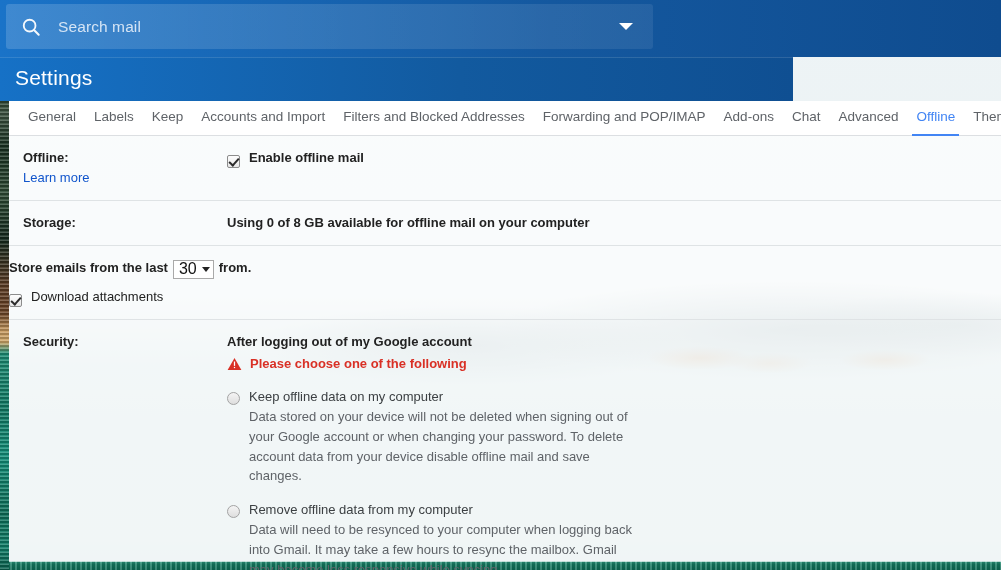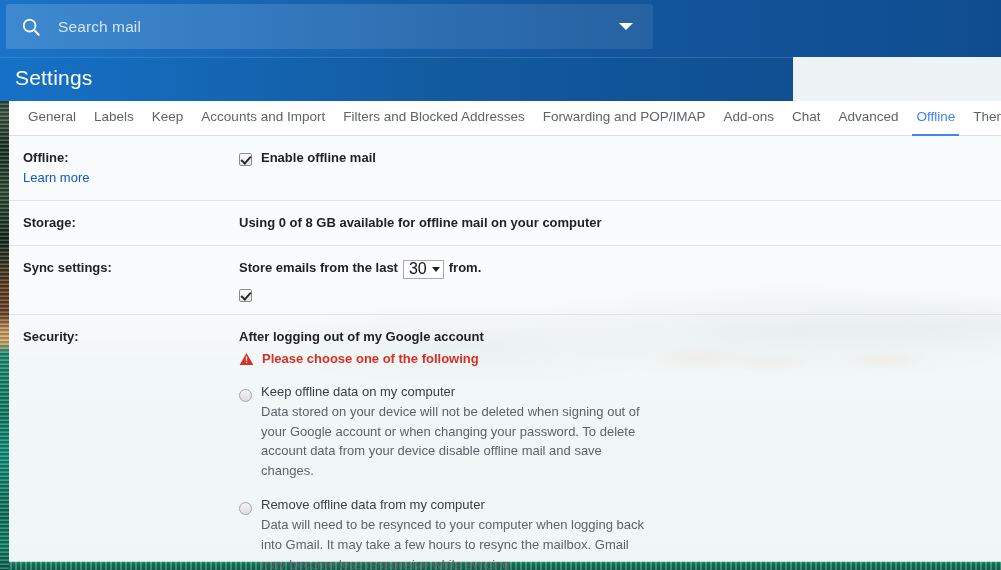--- a/index.html
+++ b/index.html
@@ -198,21 +198,20 @@
   }
 
   .rows {
     position: relative;
   }
 
   .row {
     display: flex;
     border-bottom: 1px solid #dfe3e5;
     padding: 12px 0 12px 0;
-    gap: 12px;
   }
   .row.last { border-bottom: 1px solid #dfe3e5; }
 
   .row-label {
     width: 218px;
     flex: 0 0 218px;
     padding-left: 14px;
     font-size: 13px;
     font-weight: bold;
     color: #222222;
@@ -229,21 +228,21 @@
 
   .row-body {
     flex: 1 1 auto;
     font-size: 13px;
     color: #222222;
     line-height: 1.55;
   }
 
   .chk-line {
     display: flex;
-    align-items: center;
+    align-items: flex-end;
   }
 
   .checkbox {
     width: 13px; height: 13px;
     flex: 0 0 13px;
     margin-top: 2px;
     border: 1px solid #8c8c8c;
     background: linear-gradient(to bottom, #fdfdfd, #e7e7e7);
     border-radius: 2px;
     position: relative;
@@ -305,21 +304,21 @@
     display: flex;
     align-items: center;
     color: #d93025;
     font-weight: bold;
     margin-bottom: 13px;
   }
   .warn-icon { width: 15px; height: 14px; flex: 0 0 15px; margin-right: 8px; }
   .warn-icon svg { display: block; }
 
   .radio-block { margin-bottom: 14px; }
-  .radio-head { display: flex; align-items: flex-end; }
+  .radio-head { display: flex; align-items: center; }
 
   .radio {
     width: 13px; height: 13px;
     flex: 0 0 13px;
     margin-top: 2px;
     border: 1px solid #a3a3a3;
     border-radius: 50%;
     background: linear-gradient(to bottom, #f4f4f4, #dedede);
     cursor: pointer;
   }
@@ -396,32 +395,32 @@
       </div>
 
       <div class="row">
         <div class="row-label">Storage:</div>
         <div class="row-body">
           <span class="storage-text">Using 0 of 8 GB available for offline mail on your computer</span>
         </div>
       </div>
 
       <div class="row">
-        <div class="row-label">Sync settings:</div>
         <div class="row-body">
           <div class="sync-line">
             <span>Store emails from the last</span>
             <span class="mini-select">
               <span>30</span>
               <span class="ms-caret"></span>
             </span>
             <span>from.</span>
           </div>
           <div class="chk-line">
             <span class="checkbox checked"></span>
+            <span class="chk-label normal">Download attachments</span>
           </div>
         </div>
       </div>
 
       <div class="row last">
         <div class="row-label">Security:</div>
         <div class="row-body">
 
           <div class="sec-title">After logging out of my Google account</div>
 

